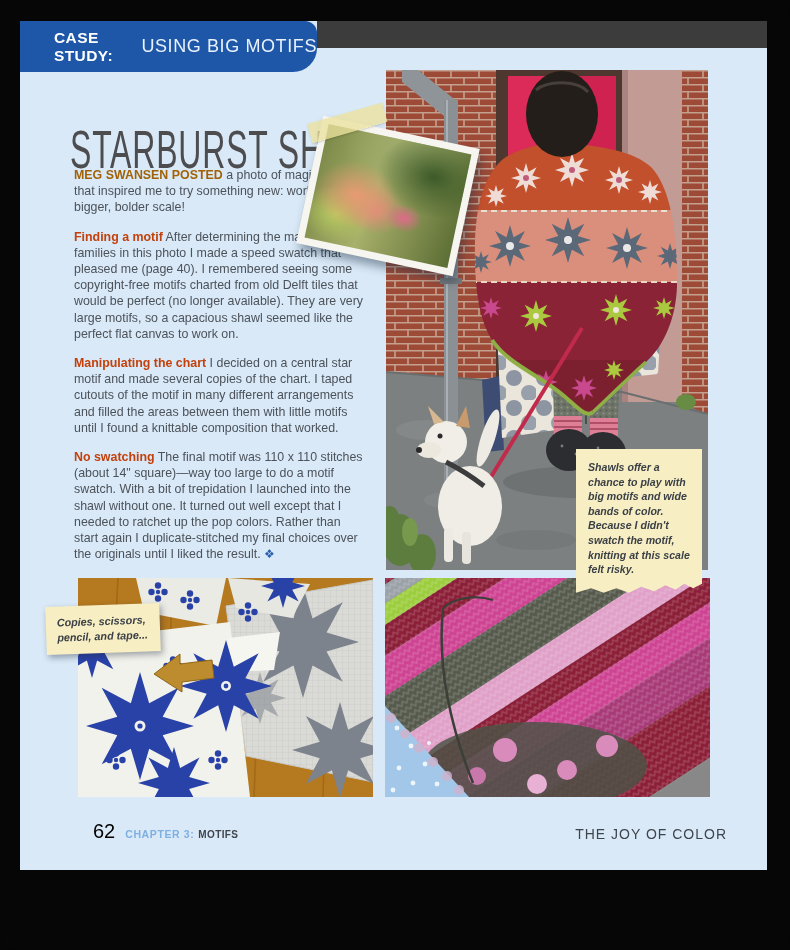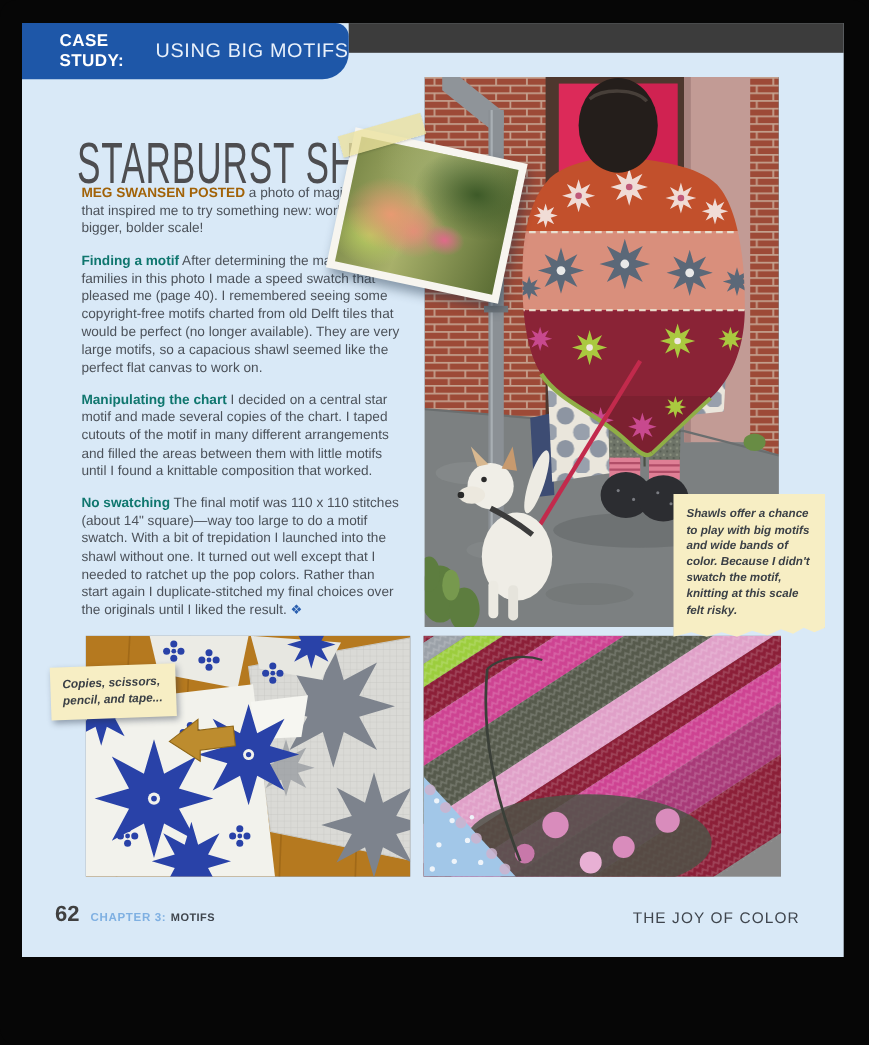--- a/index.html
+++ b/index.html
@@ -21,21 +21,21 @@
   .kicker-bar .r{color:#e9f1fb;font-size:18px;letter-spacing:.6px;white-space:pre;}
 
   .title{position:absolute;left:50px;top:78px;z-index:1;}
   .title span{display:inline-block;transform:scale(.80,1.32);transform-origin:0 0;
               font-size:40px;font-weight:400;color:#4d4d50;letter-spacing:1px;
               white-space:nowrap;}
 
   .copy{position:absolute;left:54px;top:146px;width:292px;z-index:1;}
   .copy p{margin:0 0 13px 0;font-size:12.4px;line-height:16.2px;color:#4c525a;}
   .lead-dark{font-weight:bold;color:#a16207;}
-  .lead-blue{font-weight:bold;color:#0f766e;}
+  .lead-blue{font-weight:bold;color:#c2410c;}
   .endmark{color:#2a5fb0;font-size:12px;}
 
   figure{margin:0;padding:0;}
   .photo{position:absolute;overflow:hidden;background:#888;}
   .photo svg{display:block;}
   .photo-main{left:366px;top:49px;width:322px;height:500px;z-index:2;}
   .photo-bl{left:58px;top:557px;width:295px;height:219px;z-index:2;}
   .photo-br{left:365px;top:557px;width:325px;height:219px;z-index:2;}
 
   .polaroid{position:absolute;left:288px;top:110px;width:160px;height:130px;
@@ -51,31 +51,31 @@
       radial-gradient(74px 52px at 78% 26%,#3d5a28 0%,rgba(61,90,40,0) 78%),
       radial-gradient(92px 60px at 58% 12%,#9aa86a 0%,rgba(154,168,106,0) 72%),
       linear-gradient(100deg,#7a8848 0%,#a8b06a 42%,#5c6e35 100%);}
   .tape{position:absolute;left:-14px;top:-8px;width:78px;height:20px;
         background:rgba(236,226,158,.78);transform:rotate(-28deg);
         box-shadow:0 1px 2px rgba(0,0,0,.15);}
 
   .note{position:absolute;background:#f7eec4;color:#3b4046;
         font-style:italic;font-weight:bold;z-index:5;
         box-shadow:2px 3px 6px rgba(30,40,60,.40);}
-  .note-shawl{left:592px;top:428px;width:138px;padding:11px 10px 22px 12px;
+  .note-shawl{left:556px;top:428px;width:126px;padding:11px 10px 22px 12px;
         font-size:10.6px;line-height:14.6px;box-sizing:border-box;
         clip-path:polygon(0 0,100% 0,100% 90%,93% 93%,86% 90%,79% 94%,71% 91%,
                           62% 95%,52% 92%,42% 96%,32% 93%,22% 96%,12% 93%,0 96%);}
   .note-copies{left:26px;top:584px;width:114px;padding:9px 9px 10px 11px;
         font-size:10.8px;line-height:14.5px;box-sizing:border-box;
         transform:rotate(-2deg);}
 
   .footer{position:absolute;left:0;right:0;top:799px;height:34px;z-index:1;}
   .footer .left{position:absolute;left:30px;top:0;display:flex;align-items:baseline;}
-  .pagenum{font-size:20px;font-weight:bold;color:#404040;}
+  .pagenum{font-size:20px;font-weight:normal;color:#000000;margin-left:43px;}
   .chap-label{font-size:10.5px;font-weight:bold;color:#7fb0e2;letter-spacing:.6px;
               margin-left:10px;}
   .chap-title{font-size:10px;font-weight:bold;color:#3f454d;letter-spacing:.4px;
               margin-left:4px;}
   .book-title{position:absolute;right:40px;top:6px;font-size:14px;font-weight:normal;
               color:#3f454d;letter-spacing:1px;}
 </style>
 </head>
 <body>
 

